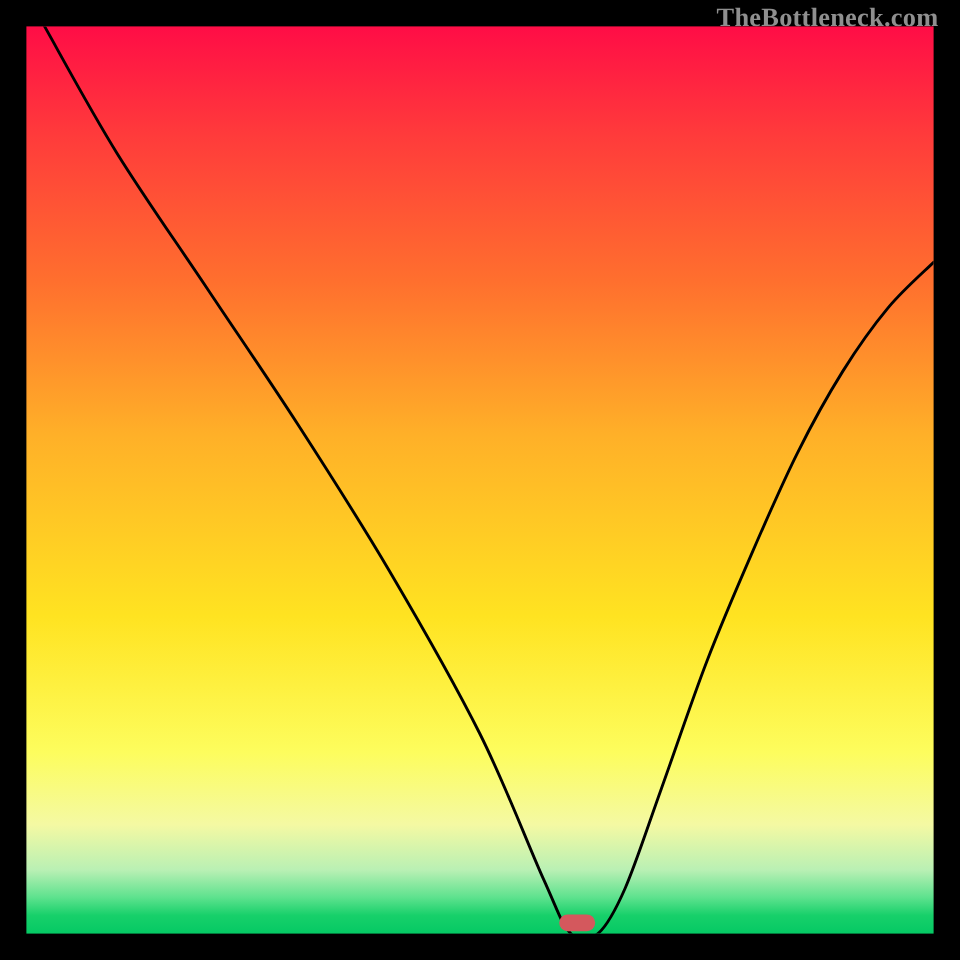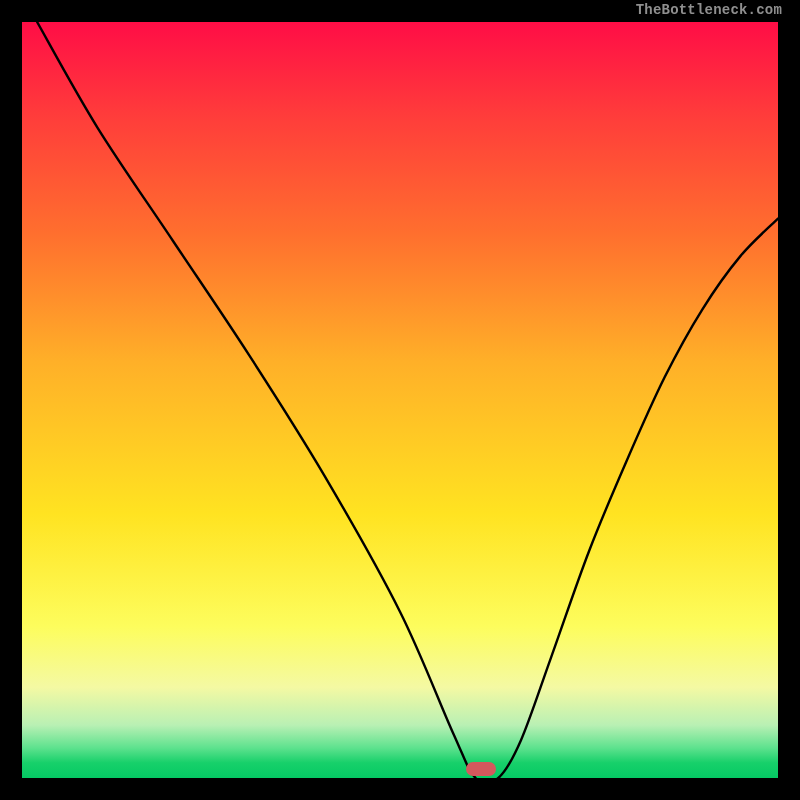--- a/index.html
+++ b/index.html
@@ -47,22 +47,22 @@
     position: absolute;
     width: 30px;
     height: 14px;
     border-radius: 7px;
     background: #d4585d;
   }
   .watermark {
     position: absolute;
     right: 18px;
     top: 2px;
-    font-family: Liberation Mono, monospace;
-    font-size: 14px;
+    font-family: Liberation Serif, serif;
+    font-size: 22px;
     font-weight: 600;
     color: #8f8f8f;
     letter-spacing: 0.2px;
   }
 </style>
 </head>
 <body>
 
 <div class="stage">
   <div class="watermark">TheBottleneck.com</div>

